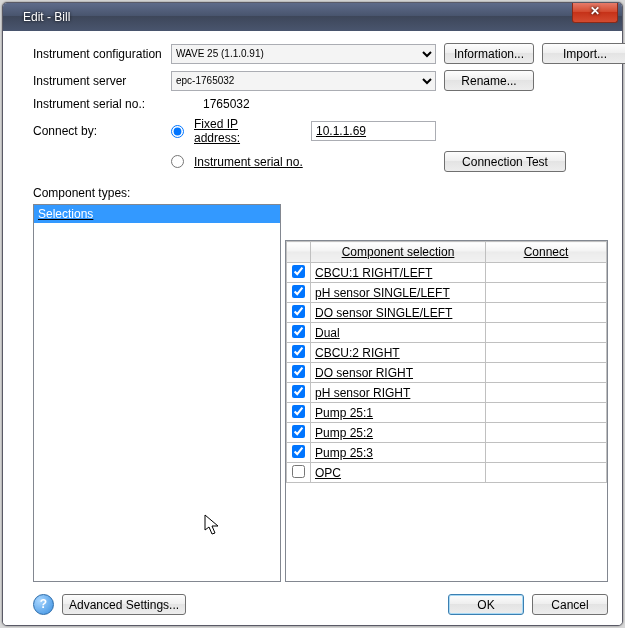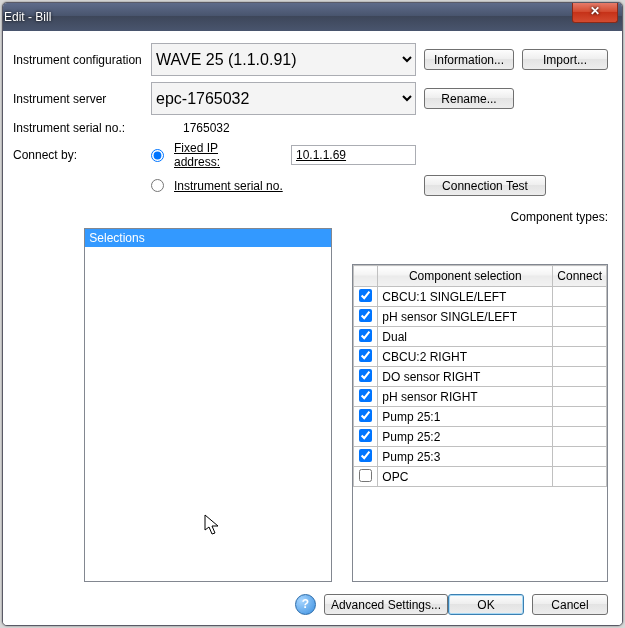--- a/index.html
+++ b/index.html
@@ -20,21 +20,21 @@
     background: #f0f0f0;
     box-shadow: 0 0 2px rgba(0,0,0,0.5);
     display: flex;
     flex-direction: column;
   }
   .titlebar {
     height: 28px;
     background: linear-gradient(to bottom, #5e6b8a 0%, #49556e 45%, #3d4659 46%, #49556e 100%);
     border-top-left-radius: 4px; border-top-right-radius: 4px;
     display: flex; align-items: center;
-    padding-left: 1px;
+    padding-left: 20px;
     color: #fff;
     text-shadow: 0 0 3px #000;
     position: relative;
   }
   .titlebar .title { font-size: 12px; }
   .titlebar .close-btn {
     margin-left: auto;
     width: 46px; height: 20px;
     margin-right: 4px;
     background: linear-gradient(to bottom, #e67b6a 0%, #d34b30 45%, #c53017 46%, #d34b30 100%);
@@ -49,34 +49,33 @@
     position: relative;
     top: -4px;
   }
   .content {
     flex: 1;
     background: #fff;
     border-bottom-left-radius: 4px; border-bottom-right-radius: 4px;
     padding: 12px 14px 10px 30px;
     display: flex;
     flex-direction: column;
-    align-items: flex-end;
   }
   .form-grid {
     display: grid;
     grid-template-columns: 130px 265px 90px 86px;
     column-gap: 8px;
     row-gap: 6px;
     align-items: center;
   }
   .label { white-space: nowrap; }
   select.dd {
     width: 100%;
-    height: 33px;
-    font-family: inherit; font-size: 16px;
+    height: 20px;
+    font-family: inherit; font-size: 10px;
     background: #f4f4f4;
     border: 1px solid #abadb3;
   }
   .btn {
     height: 21px;
     border: 1px solid #707070;
     border-radius: 3px;
     background: linear-gradient(to bottom, #fdfdfd, #efefef 45%, #e3e3e3 46%, #ededed);
     font-family: inherit; font-size: 12px;
     cursor: default;
@@ -93,22 +92,23 @@
     font-family: inherit; font-size: 12px;
   }
   .radio-row { display: flex; align-items: center; gap: 6px; text-decoration: underline; }
   .radio-row input[type=radio]{ margin:0 4px 0 0; }
 
   .section-label { margin-top: 14px; margin-bottom: 4px; }
 
   .dual-panel {
     flex: 1;
     display: flex;
-    gap: 20px;
+    gap: 4px;
     min-height: 0;
+    text-decoration: underline;
   }
   .left-list {
     width: 248px;
     border: 1px solid #828790;
     background: #fff;
     overflow: hidden;
   }
   .left-list .item {
     background: #3399ff;
     color: #fff;
@@ -234,26 +234,31 @@
           <thead>
             <tr>
               <th class="chk-h"></th>
               <th class="sel-h">Component selection</th>
               <th>Connect</th>
             </tr>
           </thead>
           <tbody id="tbody">
               <tr>
                 <td class="chk"><input type="checkbox" checked="" style=""></td>
-                <td>CBCU:1 SINGLE/LEFT</td>
+                <td>CBCU:1 RIGHT/LEFT</td>
                 <td></td>
               </tr>
               <tr>
                 <td class="chk"><input type="checkbox" checked="" style=""></td>
                 <td>pH sensor SINGLE/LEFT</td>
+                <td></td>
+              </tr>
+              <tr>
+                <td class="chk"><input type="checkbox" checked="" style=""></td>
+                <td>DO sensor SINGLE/LEFT</td>
                 <td></td>
               </tr>
               <tr>
                 <td class="chk"><input type="checkbox" checked="" style=""></td>
                 <td>Dual</td>
                 <td></td>
               </tr>
               <tr>
                 <td class="chk"><input type="checkbox" checked="" style=""></td>
                 <td>CBCU:2 RIGHT</td>

